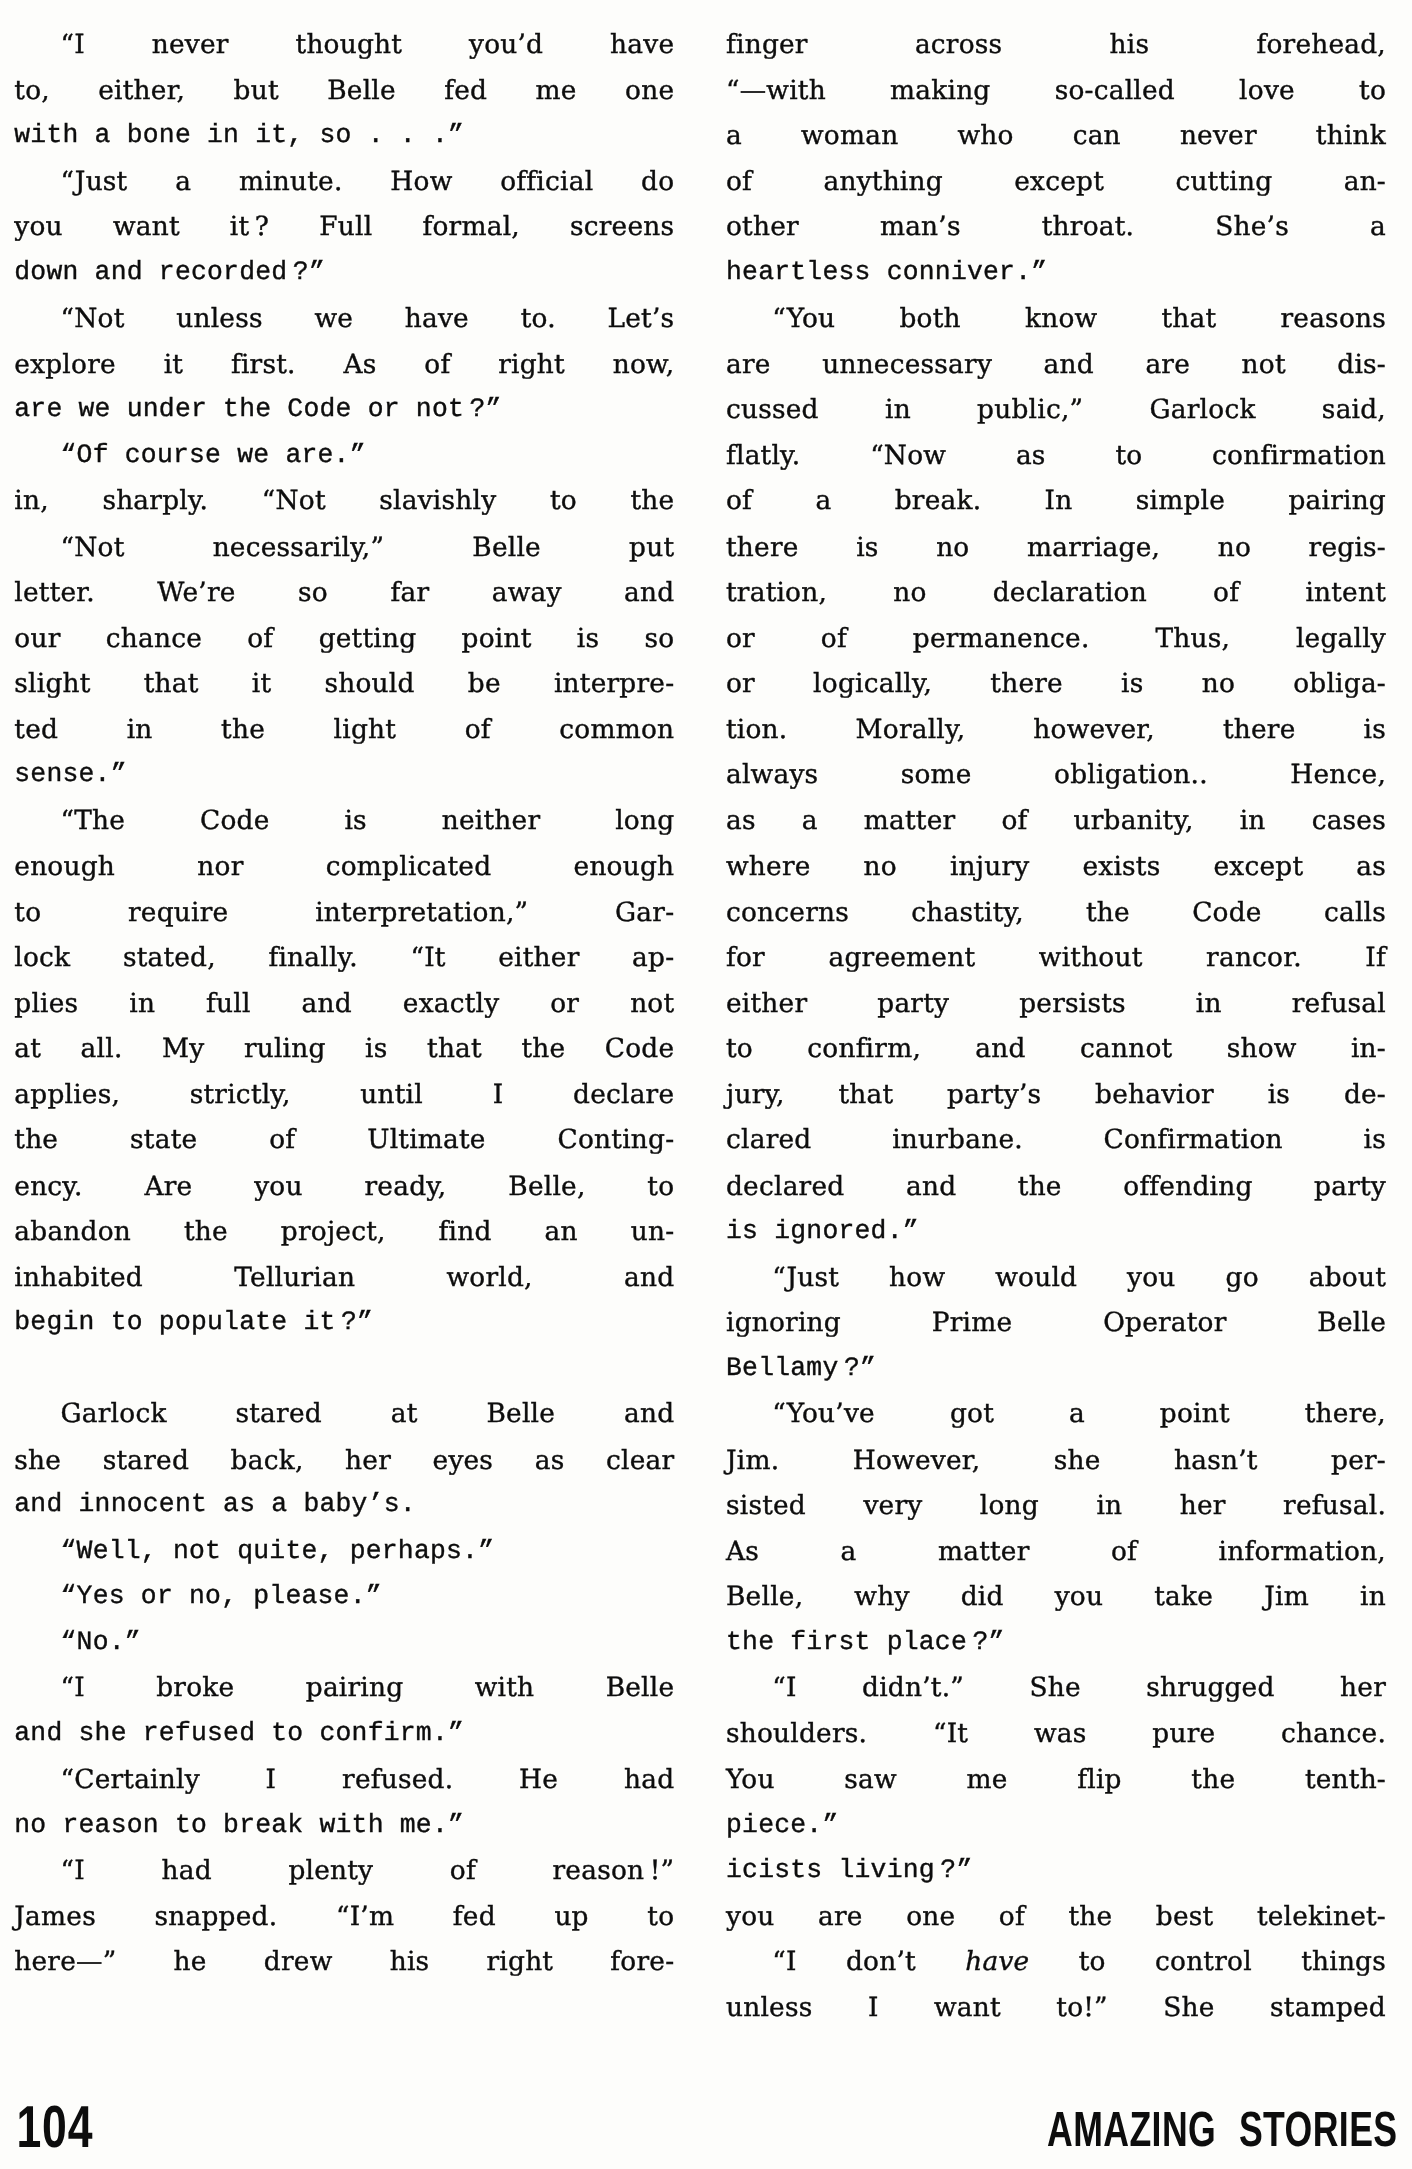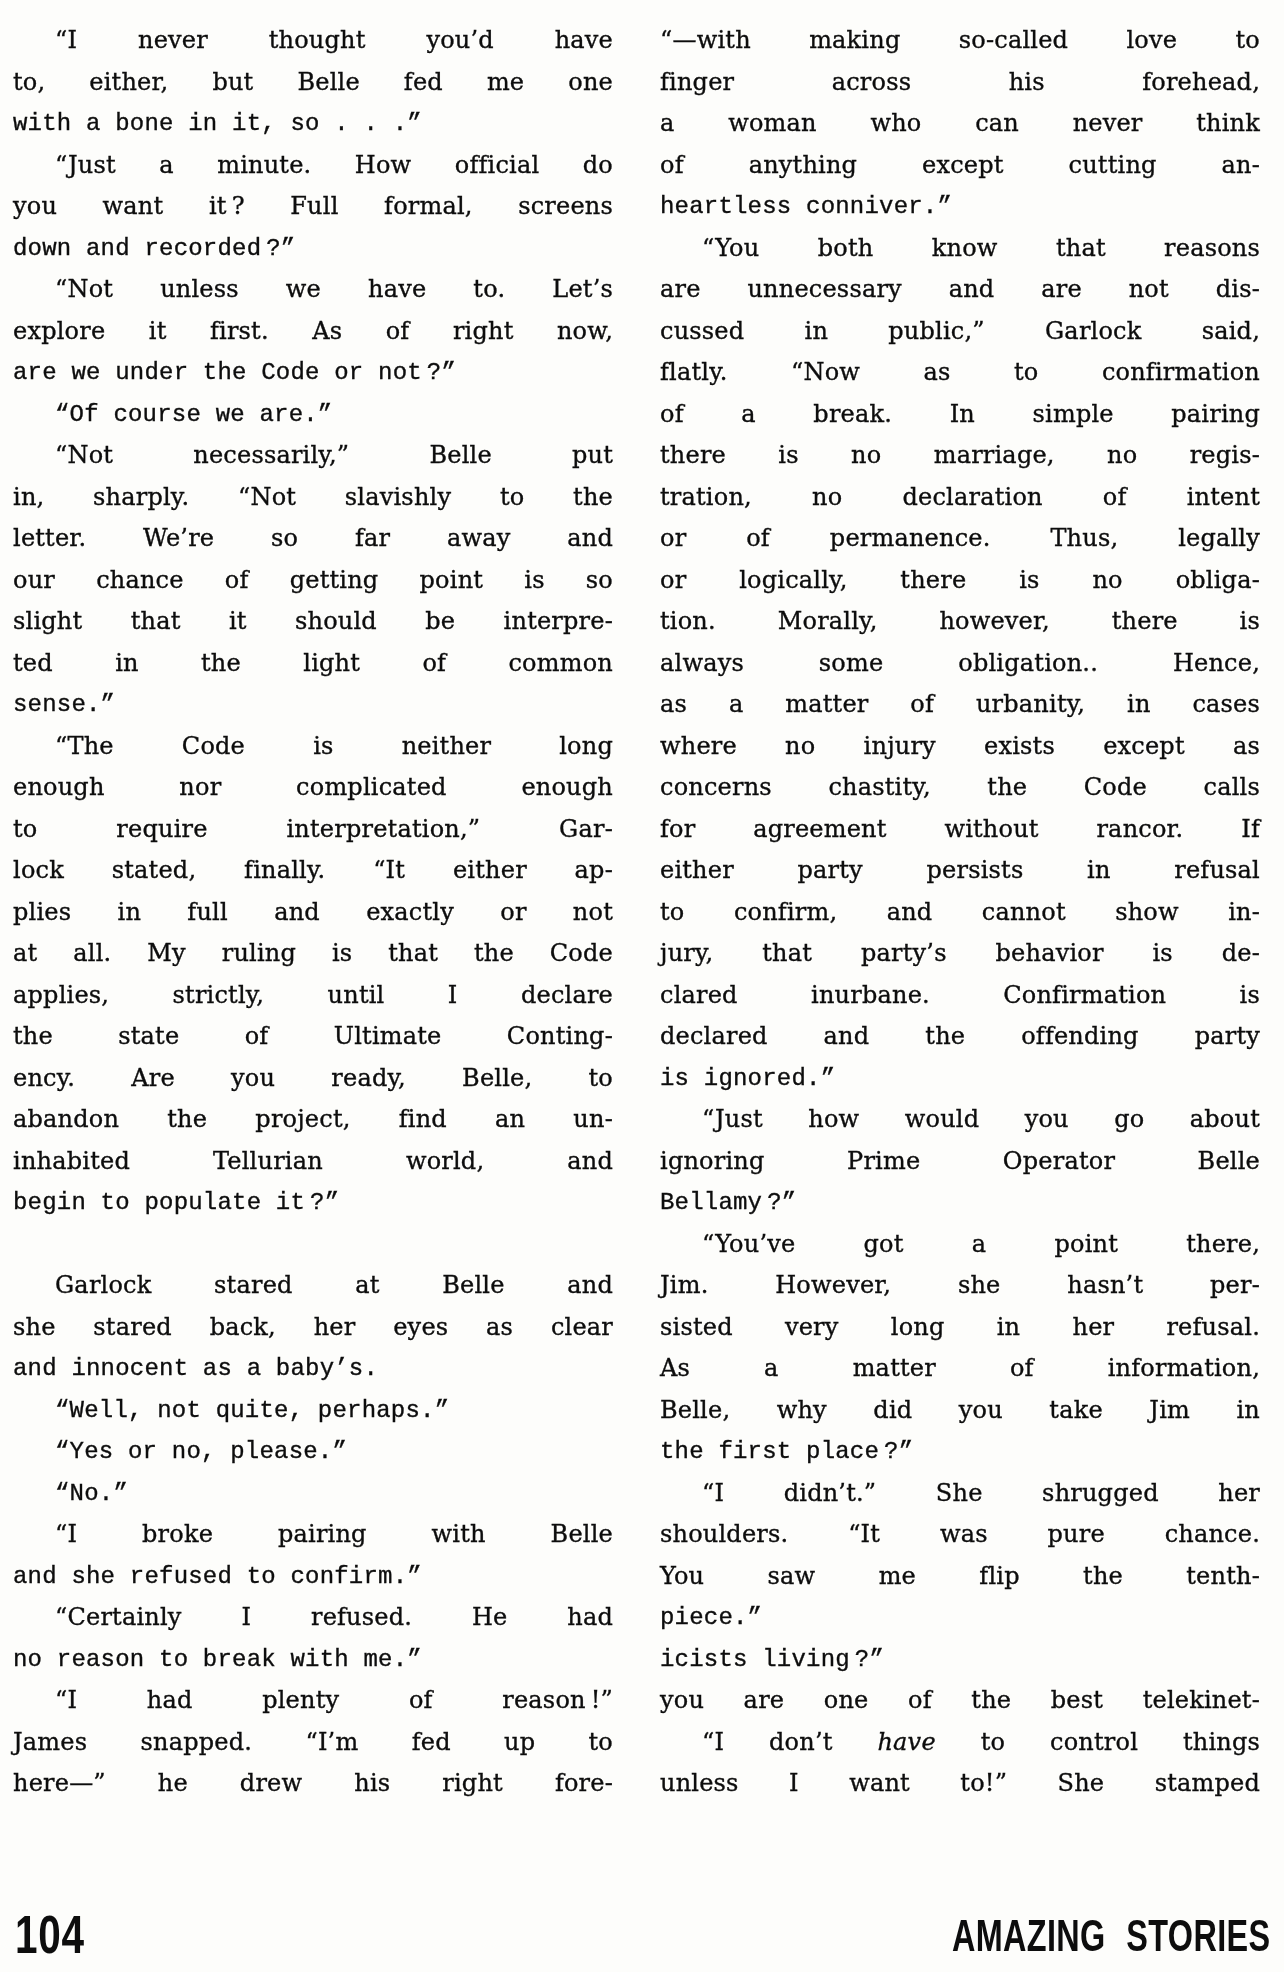--- a/index.html
+++ b/index.html
@@ -68,22 +68,22 @@
       </div>
       <div class="para">
         <div class="line indent">“Not unless we have to. Let’s</div>
         <div class="line">explore it first. As of right now,</div>
         <div class="line end">are we under the Code or not ?”</div>
       </div>
       <div class="para">
         <div class="line end indent">“Of course we are.”</div>
       </div>
       <div class="para">
+        <div class="line">in, sharply. “Not slavishly to the</div>
         <div class="line indent">“Not necessarily,” Belle put</div>
-        <div class="line">in, sharply. “Not slavishly to the</div>
         <div class="line">letter. We’re so far away and</div>
         <div class="line">our chance of getting point is so</div>
         <div class="line">slight that it should be interpre-</div>
         <div class="line">ted in the light of common</div>
         <div class="line end">sense.”</div>
       </div>
       <div class="para">
         <div class="line indent">“The Code is neither long</div>
         <div class="line">enough nor complicated enough</div>
         <div class="line">to require interpretation,” Gar-</div>
@@ -120,24 +120,25 @@
         <div class="line end">no reason to break with me.”</div>
       </div>
       <div class="para">
         <div class="line indent">“I had plenty of reason !”</div>
         <div class="line">James snapped. “I’m fed up to</div>
         <div class="line">here—” he drew his right fore-</div>
       </div>
     </div>
   <div class="col right">
       <div class="para">
+        <div class="line">finger across his forehead,</div>
         <div class="line">“—with making so-called love to</div>
-        <div class="line">finger across his forehead,</div>
         <div class="line">a woman who can never think</div>
         <div class="line">of anything except cutting an-</div>
+        <div class="line">other man’s throat. She’s a</div>
         <div class="line end">heartless conniver.”</div>
       </div>
       <div class="para">
         <div class="line indent">“You both know that reasons</div>
         <div class="line">are unnecessary and are not dis-</div>
         <div class="line">cussed in public,” Garlock said,</div>
         <div class="line">flatly. “Now as to confirmation</div>
         <div class="line">of a break. In simple pairing</div>
         <div class="line">there is no marriage, no regis-</div>
         <div class="line">tration, no declaration of intent</div>

